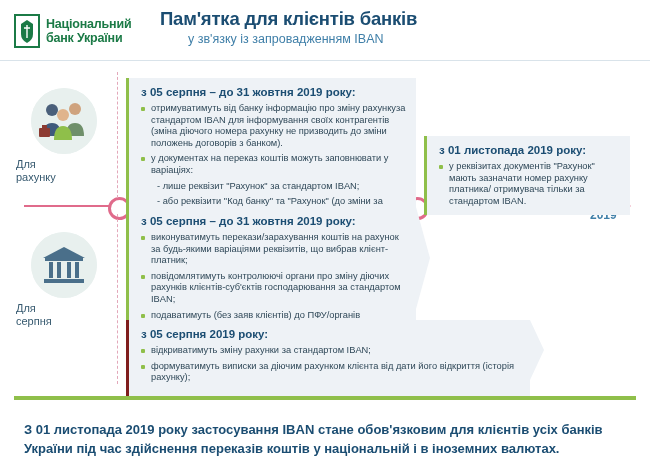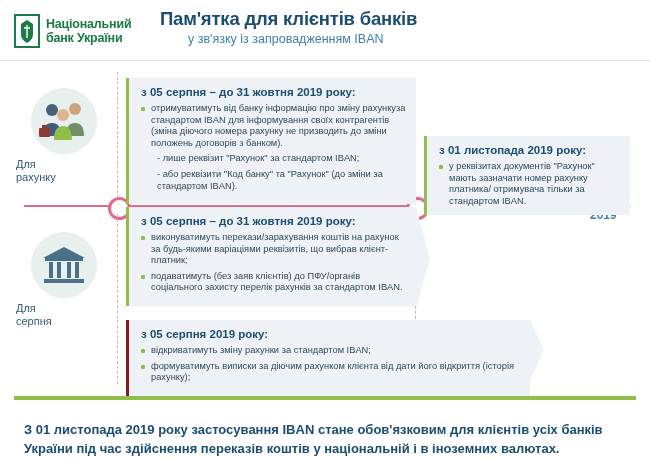--- a/index.html
+++ b/index.html
@@ -210,36 +210,38 @@
     <div class="cap">
       <span>Для</span><br>
       <span>серпня</span>
     </div>
   </div>
 
   <div class="box box-a">
     <div class="ttl">з 05 серпня – до 31 жовтня 2019 року:</div>
     <ul>
       <li>отримуватимуть від банку інформацію про зміну рахункуза стандартом IBAN для інформування своїх контрагентів (зміна діючого номера рахунку не призводить до зміни положень договорів з банком).</li>
+      <li>у документах на переказ коштів можуть заповнювати у варіаціях:</li>
       <li class="nob">- лише реквізит "Рахунок" за стандартом IBAN;</li>
       <li class="nob">- або реквізити "Код банку" та "Рахунок" (до зміни за стандартом IBAN).</li>
     </ul>
   </div>
 
   <div class="box box-b">
     <div class="ttl">з 01 листопада 2019 року:</div>
     <ul>
       <li>у реквізитах документів "Рахунок" мають зазначати номер рахунку платника/ отримувача тільки за стандартом IBAN.</li>
     </ul>
   </div>
 
   <div class="box box-c">
     <div class="ttl">з 05 серпня – до 31 жовтня 2019 року:</div>
     <ul>
       <li>виконуватимуть перекази/зарахування коштів на рахунок за будь-якими варіаціями реквізитів, що вибрав клієнт-платник;</li>
+      <li>повідомлятимуть контролюючі органи про зміну діючих рахунків клієнтів-суб'єктів господарювання за стандартом IBAN;</li>
       <li>подаватимуть (без заяв клієнтів) до ПФУ/органів соціального захисту перелік рахунків за стандартом IBAN.</li>
     </ul>
   </div>
   <div class="tail tail-c"></div>
 
   <div class="box box-d">
     <div class="ttl">з 05 серпня 2019 року:</div>
     <ul>
       <li>відкриватимуть зміну рахунки за стандартом IBAN;</li>
       <li>формуватимуть виписки за діючим рахунком клієнта від дати його відкриття (історія рахунку);</li>

